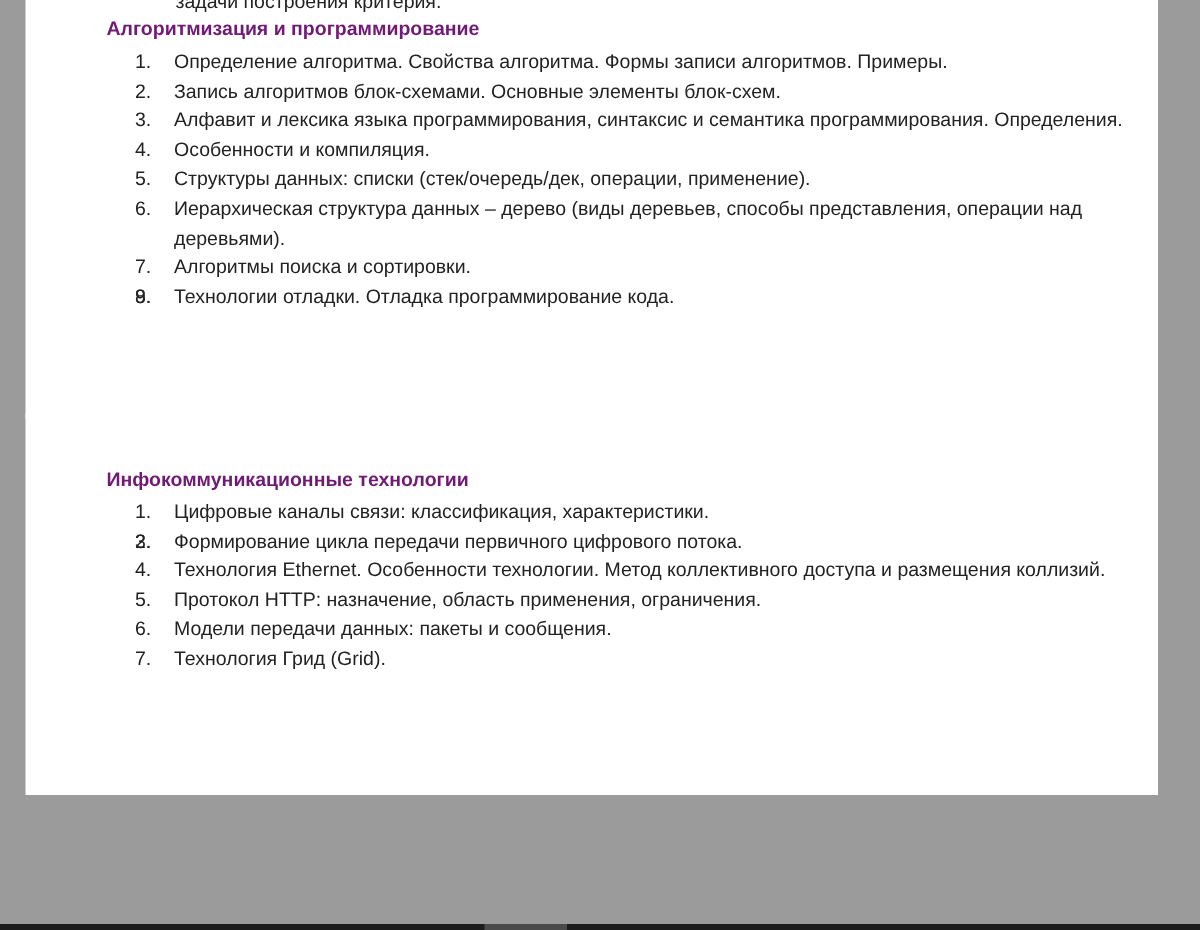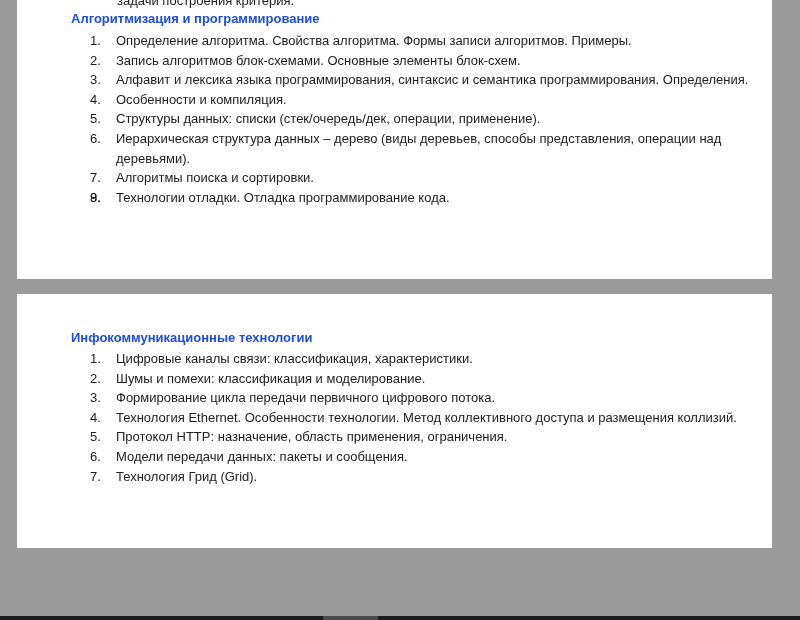--- a/index.html
+++ b/index.html
@@ -6,27 +6,27 @@
   body {
     width: 800px; height: 620px; overflow: hidden;
     background: #9b9b9b; position: relative;
     font-family: "Liberation Sans", "DejaVu Sans", sans-serif;
   }
   .page {
     position: absolute; left: 17px; width: 755px; background: #ffffff;
     overflow: hidden;
   }
   #page1 { top: -2px; height: 281px; }
-  #page2 { top: 294px; height: 254px; }
+  #page2 { top: 276px; height: 254px; }
   .cutline {
     position: absolute; left: 100px; top: -5px; font-size: 13px; color: #222;
     white-space: nowrap;
   }
   .heading {
-    position: absolute; left: 54px; font-size: 13px; font-weight: bold; color: #1d4ed8;
+    position: absolute; left: 54px; font-size: 13px; font-weight: bold; color: #701a75;
     white-space: nowrap;
   }
   ol.items { list-style: none; margin: 0; padding: 0; position: absolute; left: 73px; width: 660px; }
   ol.items li {
     position: relative; padding-left: 26px; font-size: 13px; color: #222;
     line-height: 19.6px; 
   }
   ol.items li .num { position: absolute; left: 0; top: 0; }
   .bottombar {
     position: absolute; left: 0; bottom: 0; width: 800px; height: 4px; background: #1c1c1c;
@@ -51,21 +51,21 @@
     <li><span class="num">7.</span><span>Алгоритмы поиска и сортировки.</span></li>
     <li><span class="num">8.</span></li>
     <li><span class="num">9.</span><span>Технологии отладки. Отладка программирование кода.</span></li>
   </ol>
 </div>
 
 <div class="page" id="page2">
   <div class="heading" style="top:36px;">Инфокоммуникационные технологии</div>
   <ol class="items" style="top:55px;">
     <li><span class="num">1.</span><span>Цифровые каналы связи: классификация, характеристики.</span></li>
-    <li><span class="num">2.</span><span>Шумы и помехи: классификация и моделирование.</span></li>
+    <li><span class="num">2.</span></li>
     <li><span class="num">3.</span><span>Формирование цикла передачи первичного цифрового потока.</span></li>
     <li><span class="num">4.</span><span>Технология Ethernet. Особенности технологии. Метод коллективного доступа и размещения коллизий.</span></li>
     <li><span class="num">5.</span><span>Протокол HTTP: назначение, область применения, ограничения.</span></li>
     <li><span class="num">6.</span><span>Модели передачи данных: пакеты и сообщения.</span></li>
     <li><span class="num">7.</span><span>Технология Грид (Grid).</span></li>
   </ol>
 </div>
 
 <div class="bottombar">
   <div class="thumb"></div>

